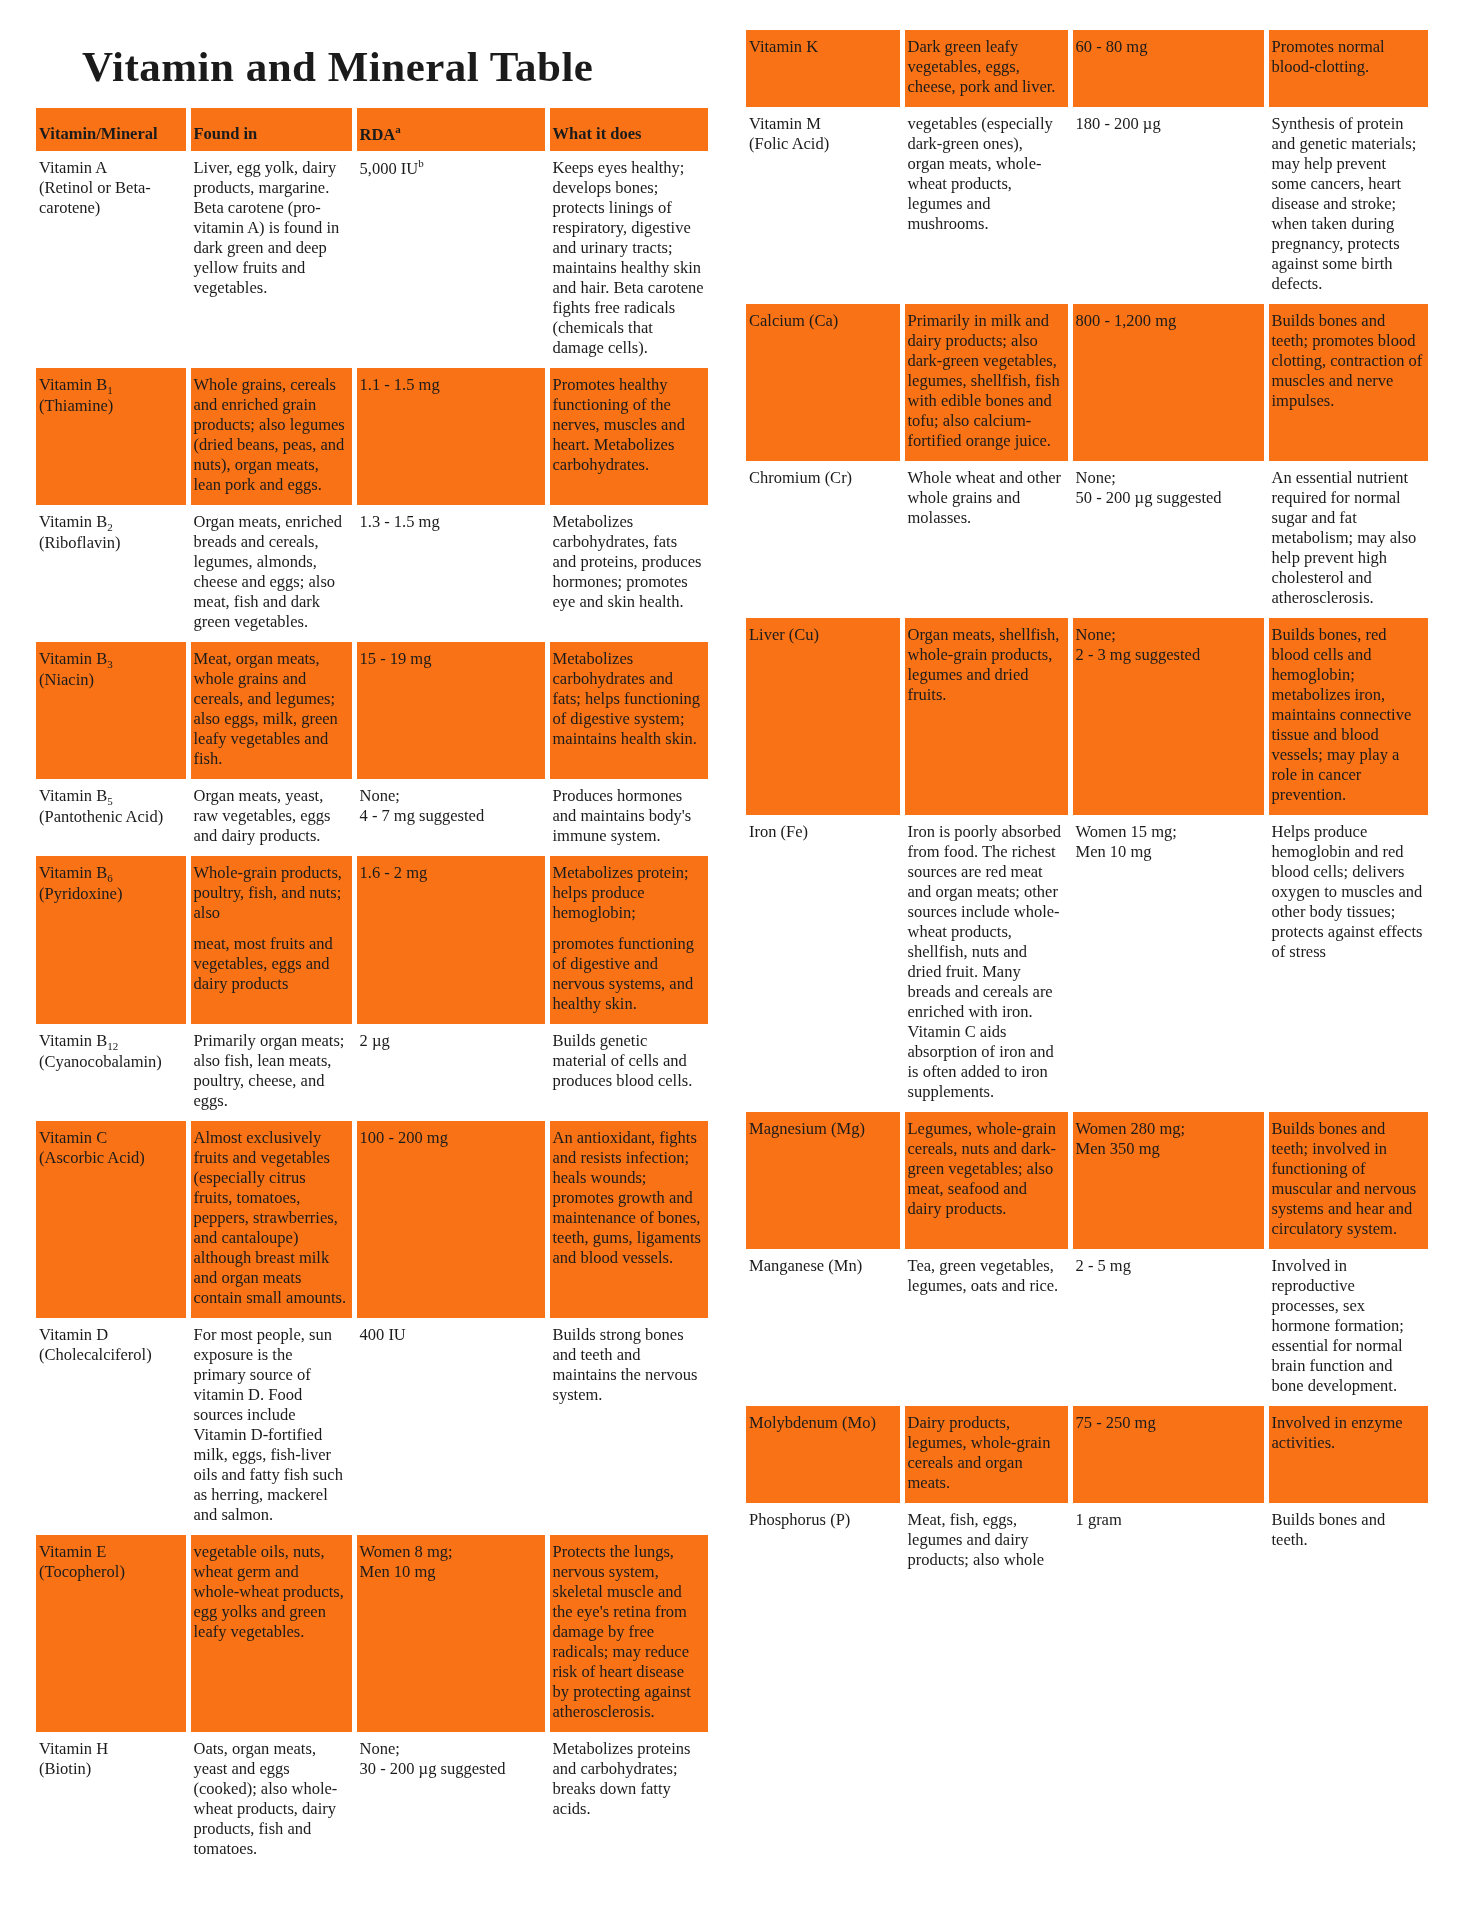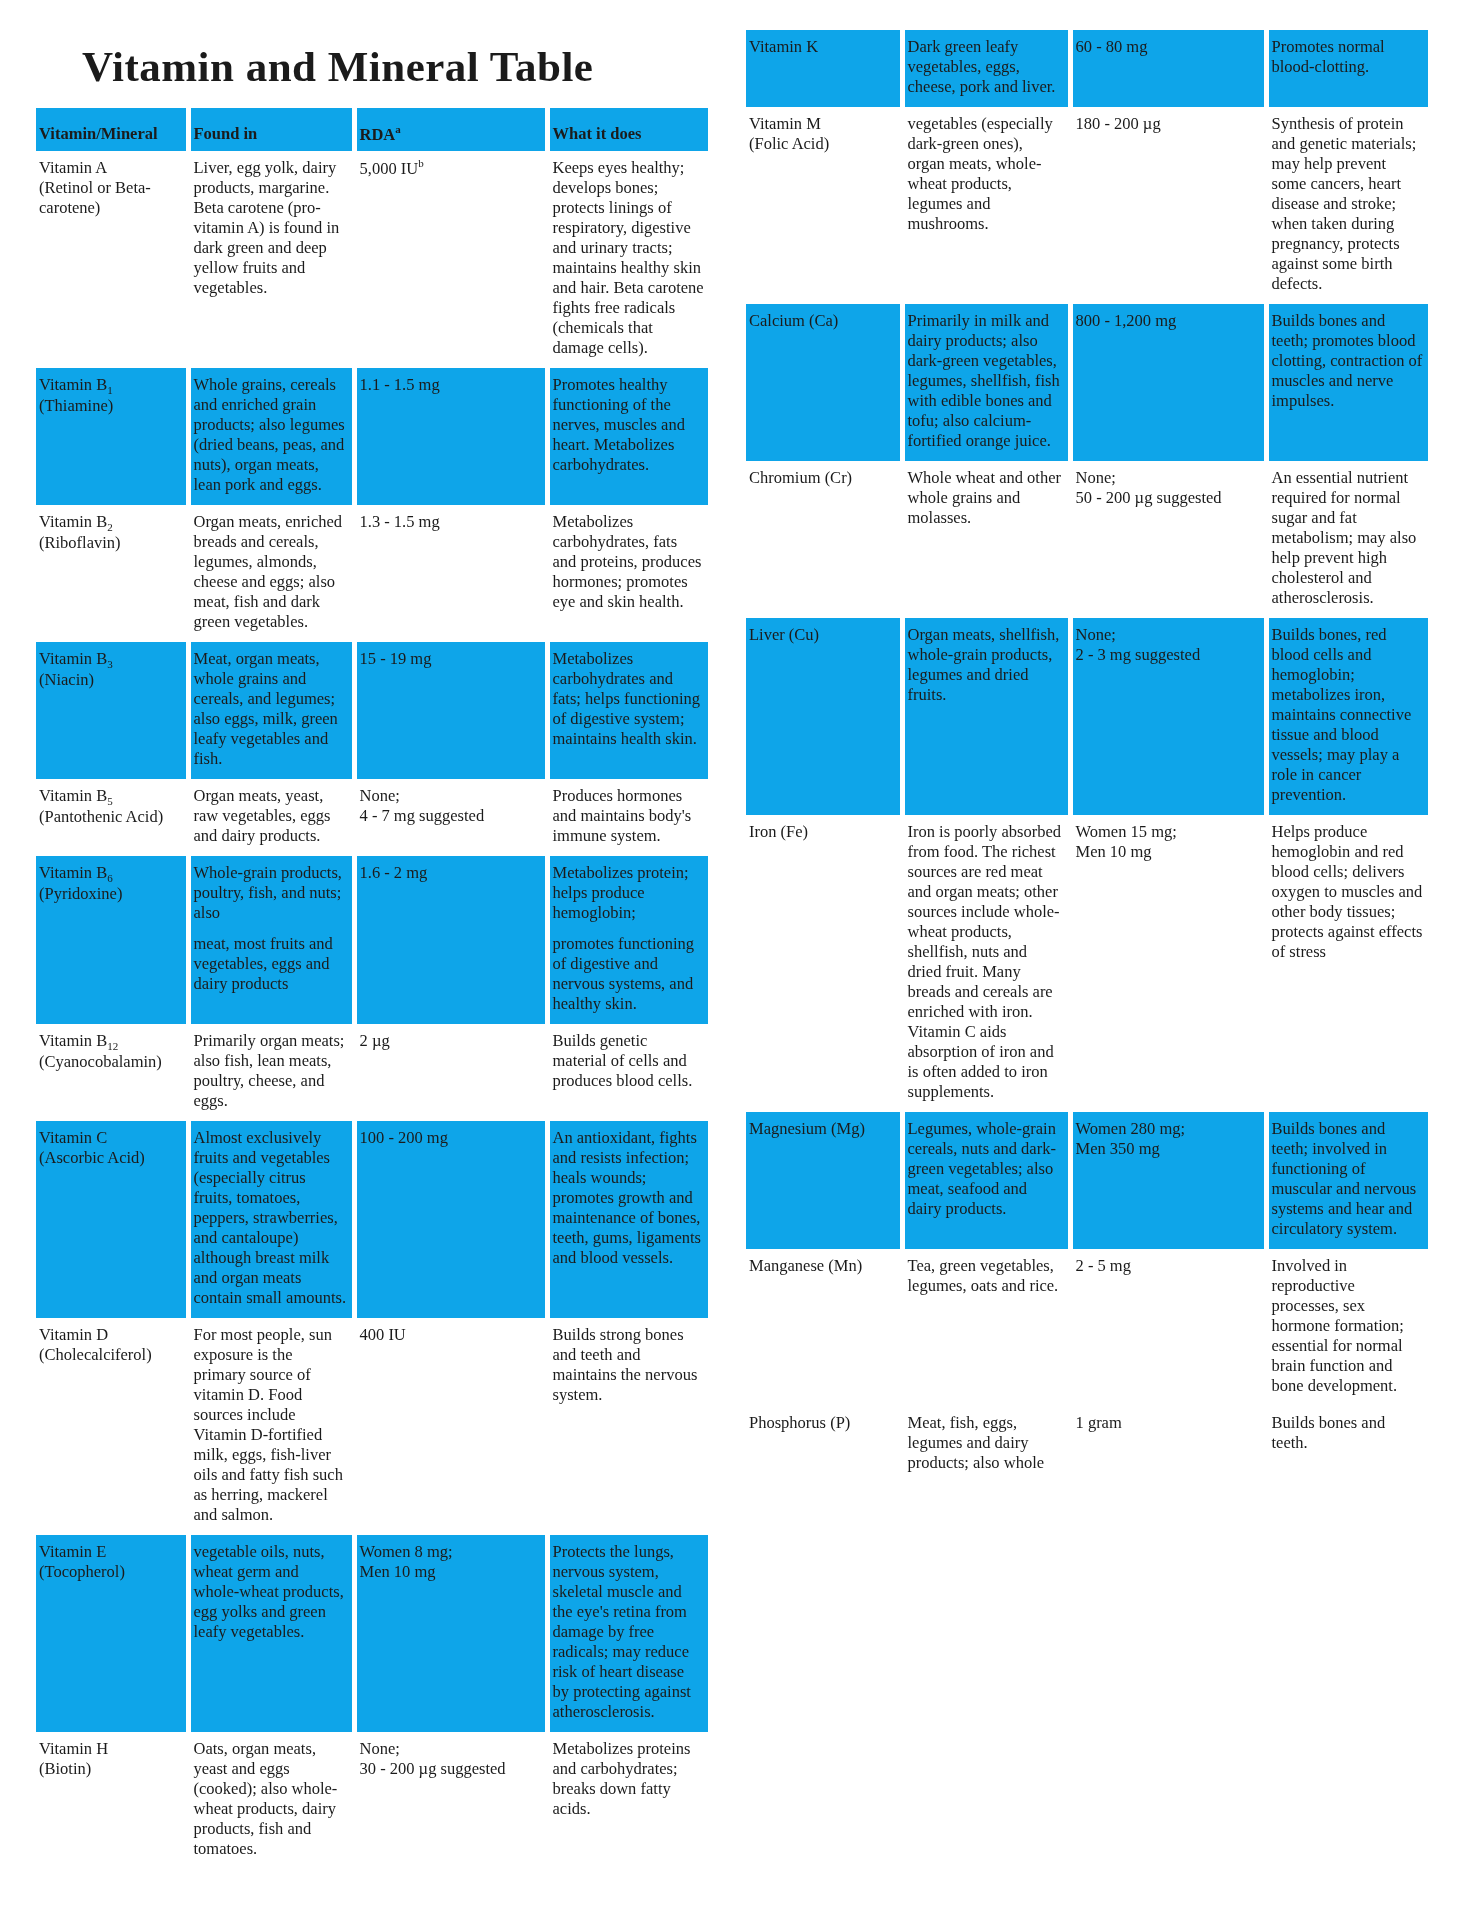--- a/index.html
+++ b/index.html
@@ -37,21 +37,21 @@
     padding: 7px 4px 10px 3px;
     word-wrap: break-word;
   }
   table.vm-table th {
     font-weight: 700;
     padding: 16px 4px 6px 3px;
   }
   table.vm-table td + td, table.vm-table th + th {
     border-left: 5px solid #ffffff;
   }
-  tr.shaded td, tr.shaded th { background: #0ea5e9; }
+  tr.shaded td, tr.shaded th { background: #f97316; }
   sub { font-size: 11px; line-height: 1; }
   sup { font-size: 11px; line-height: 1; }
   .pgap { display: block; height: 11px; }
 </style>
 </head>
 <body>
 
 <div class="left-col">
   <h1 class="page-title">Vitamin and Mineral Table</h1>
   <table class="vm-table">
@@ -190,20 +190,26 @@
           <td>Legumes, whole-grain cereals, nuts and dark-green vegetables; also meat, seafood and dairy products.</td>
           <td>Women 280 mg;<br>Men 350 mg</td>
           <td>Builds bones and teeth; involved in functioning of muscular and nervous systems and hear and circulatory system.</td>
         </tr>
         <tr>
           <td>Manganese (Mn)</td>
           <td>Tea, green vegetables, legumes, oats and rice.</td>
           <td>2 - 5 mg</td>
           <td>Involved in reproductive processes, sex hormone formation; essential for normal brain function and bone development.</td>
         </tr>
+        <tr class="shaded">
+          <td>Molybdenum (Mo)</td>
+          <td>Dairy products, legumes, whole-grain cereals and organ meats.</td>
+          <td>75 - 250 mg</td>
+          <td>Involved in enzyme activities.</td>
+        </tr>
         <tr>
           <td>Phosphorus (P)</td>
           <td>Meat, fish, eggs, legumes and dairy products; also whole</td>
           <td>1 gram</td>
           <td>Builds bones and teeth.</td>
         </tr>
       </tbody>
   </table>
 </div>
 

